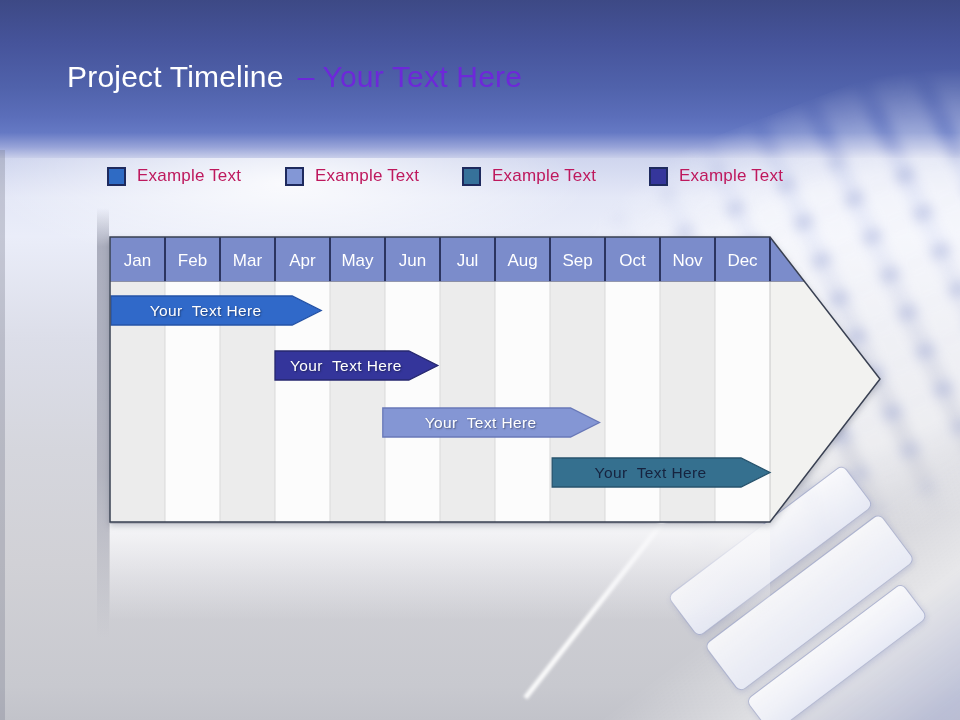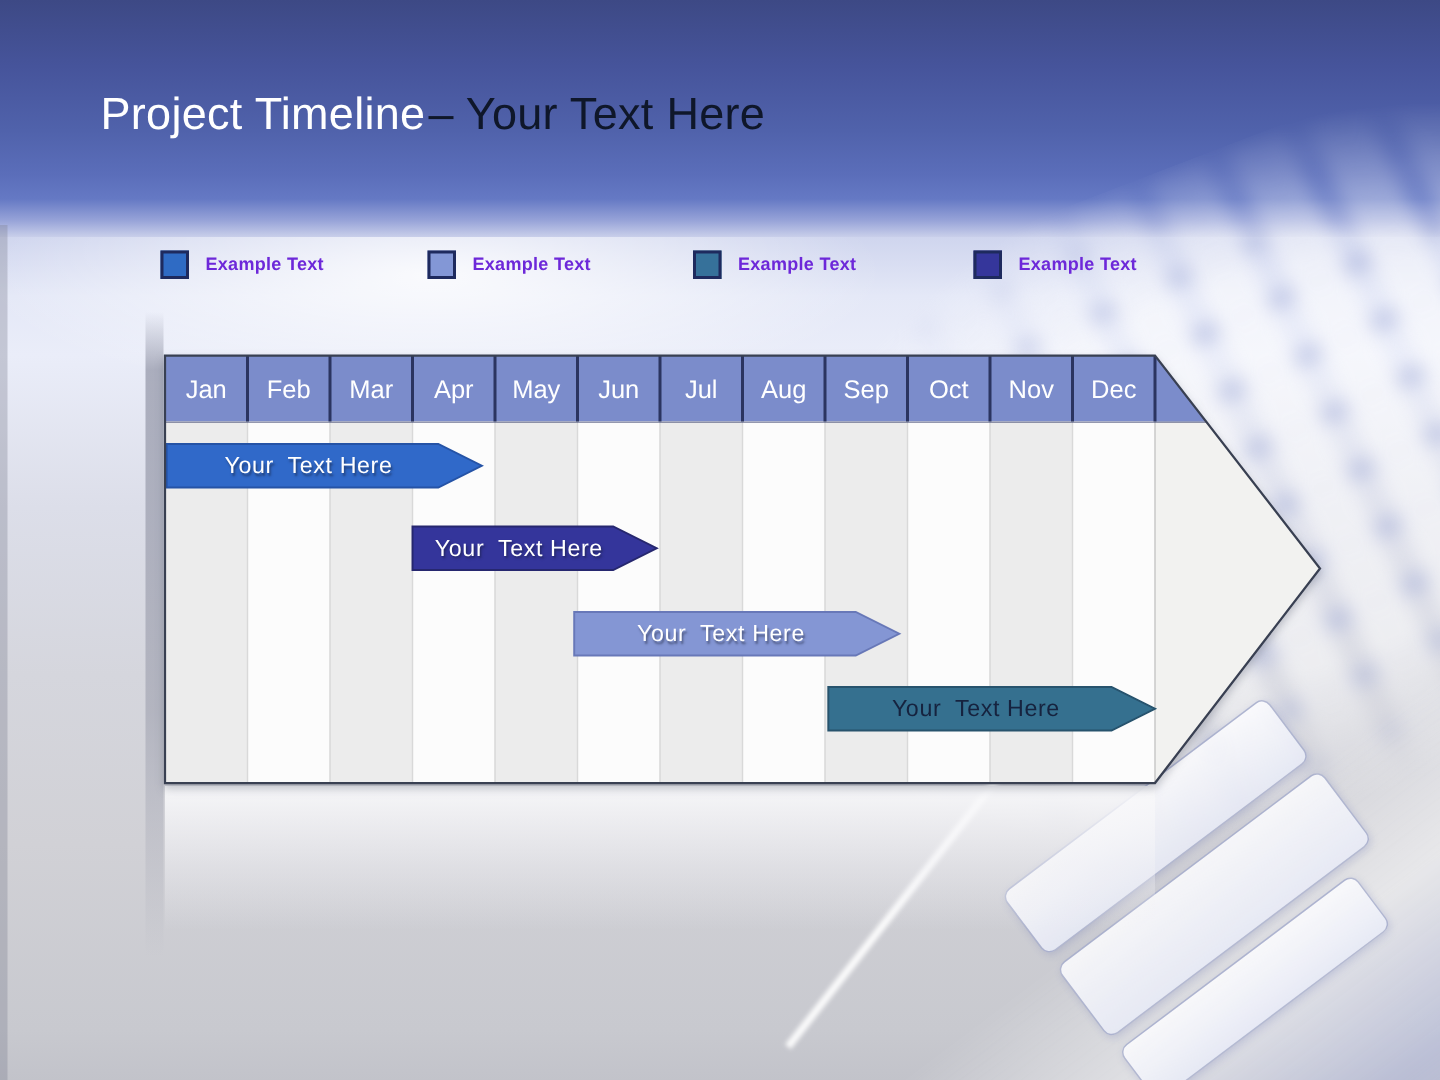--- a/index.html
+++ b/index.html
@@ -52,26 +52,26 @@
   }
   .reflection{
     position:absolute;left:110px;top:524px;width:660px;height:96px;
     background:linear-gradient(180deg, rgba(248,248,250,.95), rgba(242,242,246,.45) 55%, rgba(242,242,246,0));
   }
   .left-edge{position:absolute;left:0;top:150px;width:5px;height:570px;background:rgba(125,128,145,.35);}
 
   
   .title{position:absolute;left:67px;top:60px;color:#FFFFFF;font-size:30px;white-space:nowrap;letter-spacing:.2px;}
   .title-primary{font-weight:normal;}
-  .title-secondary{font-weight:400;margin-left:2px;color:#0f172a;}
+  .title-secondary{font-weight:400;margin-left:14px;color:#6d28d9;}
 
   
   .legend-item{position:absolute;top:167px;display:flex;align-items:center;height:18px;}
   .legend-swatch{width:15px;height:15px;border:2px solid #1E2A5E;flex:none;}
-  .legend-label{margin-left:11px;font-size:12px;font-weight:bold;color:#6d28d9;letter-spacing:.2px;white-space:nowrap;}
+  .legend-label{margin-left:11px;font-size:17px;font-weight:normal;color:#be185d;letter-spacing:.2px;white-space:nowrap;}
 
   
   .timeline-svg{
     position:absolute;left:108px;top:235px;
     filter:drop-shadow(0 3px 3px rgba(70,75,95,.30));
   }
   .month-label{font-size:17px;fill:#FFFFFF;}
   .bar-text{font-size:15.5px;letter-spacing:.4px;white-space:pre;}
   .bar-text-shadow{text-shadow:1px 1.5px 1.5px rgba(20,25,45,.5);}
 </style>

